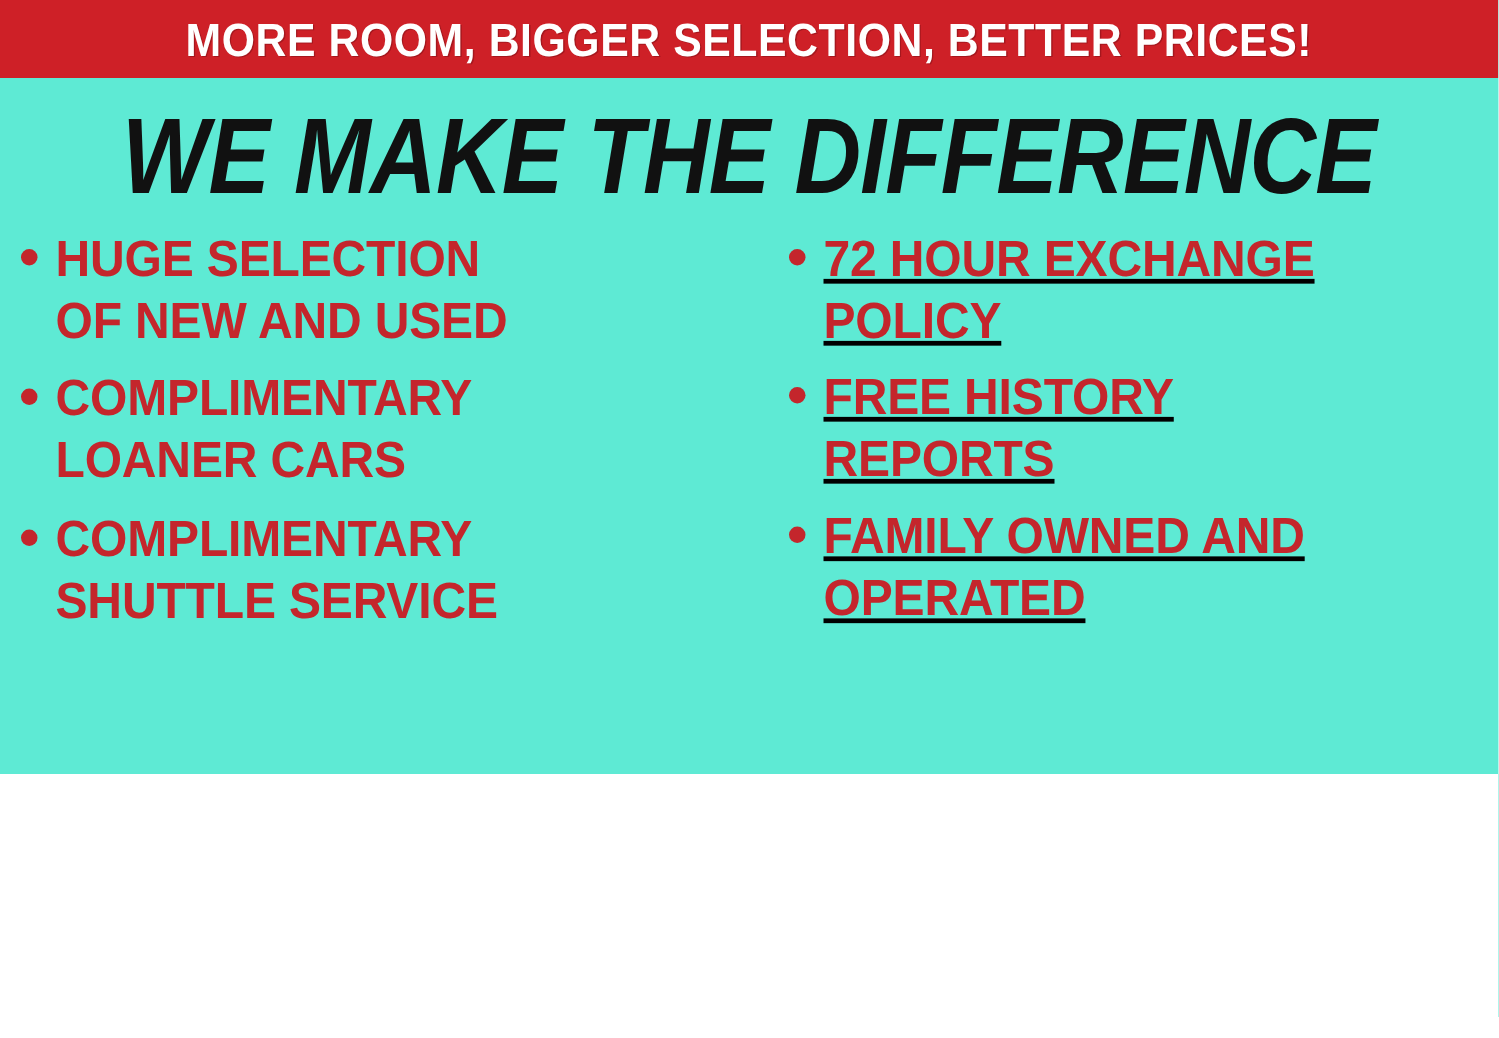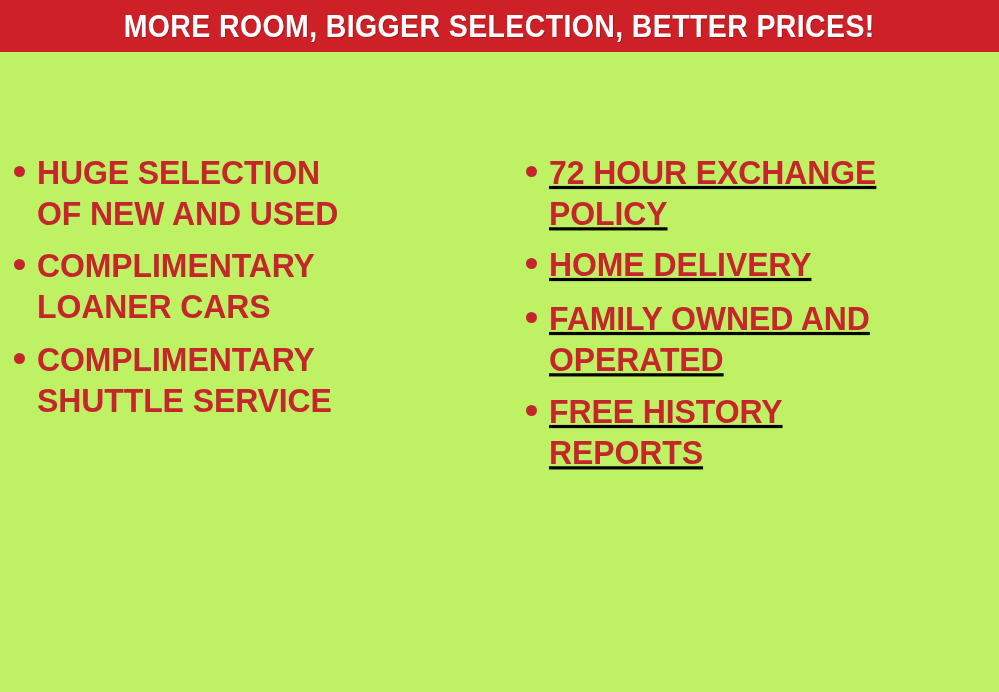--- a/index.html
+++ b/index.html
@@ -9,22 +9,22 @@
     background: #ffffff;
   }
   body {
     font-family: "Liberation Sans", sans-serif;
     -webkit-font-smoothing: antialiased;
   }
 
   .poster {
     position: relative;
     width: 999px;
-    height: 692px;
-    background: #bef264;
+    height: 516px;
+    background: #5eead4;
     overflow: hidden;
   }
 
   
   .banner {
     position: absolute;
     left: 0;
     top: 0;
     width: 999px;
     height: 52px;
@@ -123,20 +123,23 @@
 </style>
 </head>
 <body>
 
 <div class="poster">
 
   <div class="banner">
     <div class="banner-text">MORE ROOM, BIGGER SELECTION, BETTER PRICES!</div>
   </div>
 
+  <div class="headline-wrap">
+    <div class="headline">WE MAKE THE DIFFERENCE</div>
+  </div>
 
   <div class="columns">
 
     <div class="col col-left">
 
       <div class="bullet-item">
         <span class="dot"></span>
         <span class="bullet-text">HUGE SELECTION
 OF NEW AND USED</span>
       </div>
@@ -158,36 +161,32 @@
     </div>
 
     <div class="col col-right">
 
       <div class="bullet-item">
         <span class="dot"></span>
         <span class="bullet-text">72 HOUR EXCHANGE
 POLICY</span>
       </div>
 
-      <div class="bullet-item">
-        <span class="dot"></span>
-        <span class="bullet-text">HOME DELIVERY</span>
-      </div>
 
 
 
       <div class="bullet-item">
         <span class="dot"></span>
-        <span class="bullet-text">FAMILY OWNED AND
-OPERATED</span>
+        <span class="bullet-text">FREE HISTORY
+REPORTS</span>
       </div>
 
       <div class="bullet-item">
         <span class="dot"></span>
-        <span class="bullet-text">FREE HISTORY
-REPORTS</span>
+        <span class="bullet-text">FAMILY OWNED AND
+OPERATED</span>
       </div>
 
     </div>
 
   </div>
 
 </div>
 
 </body></html>

